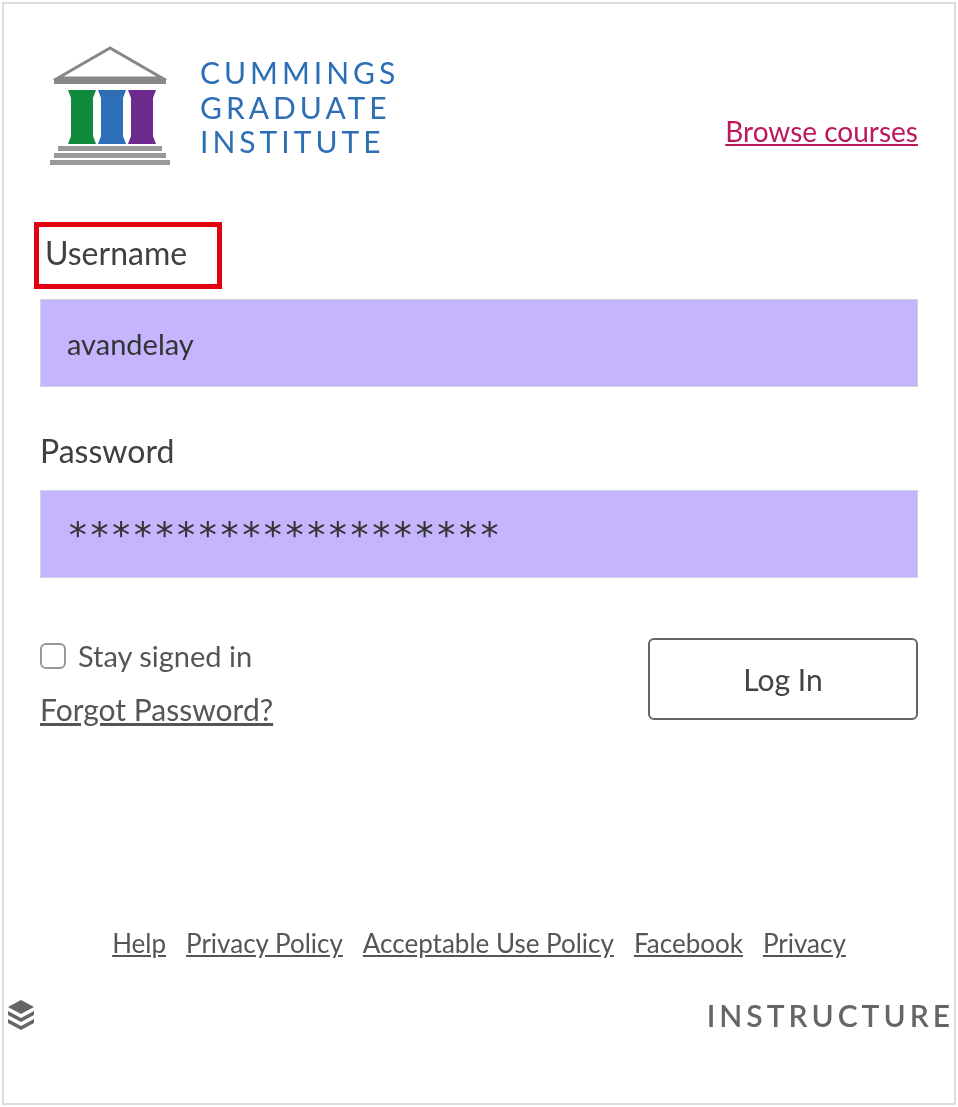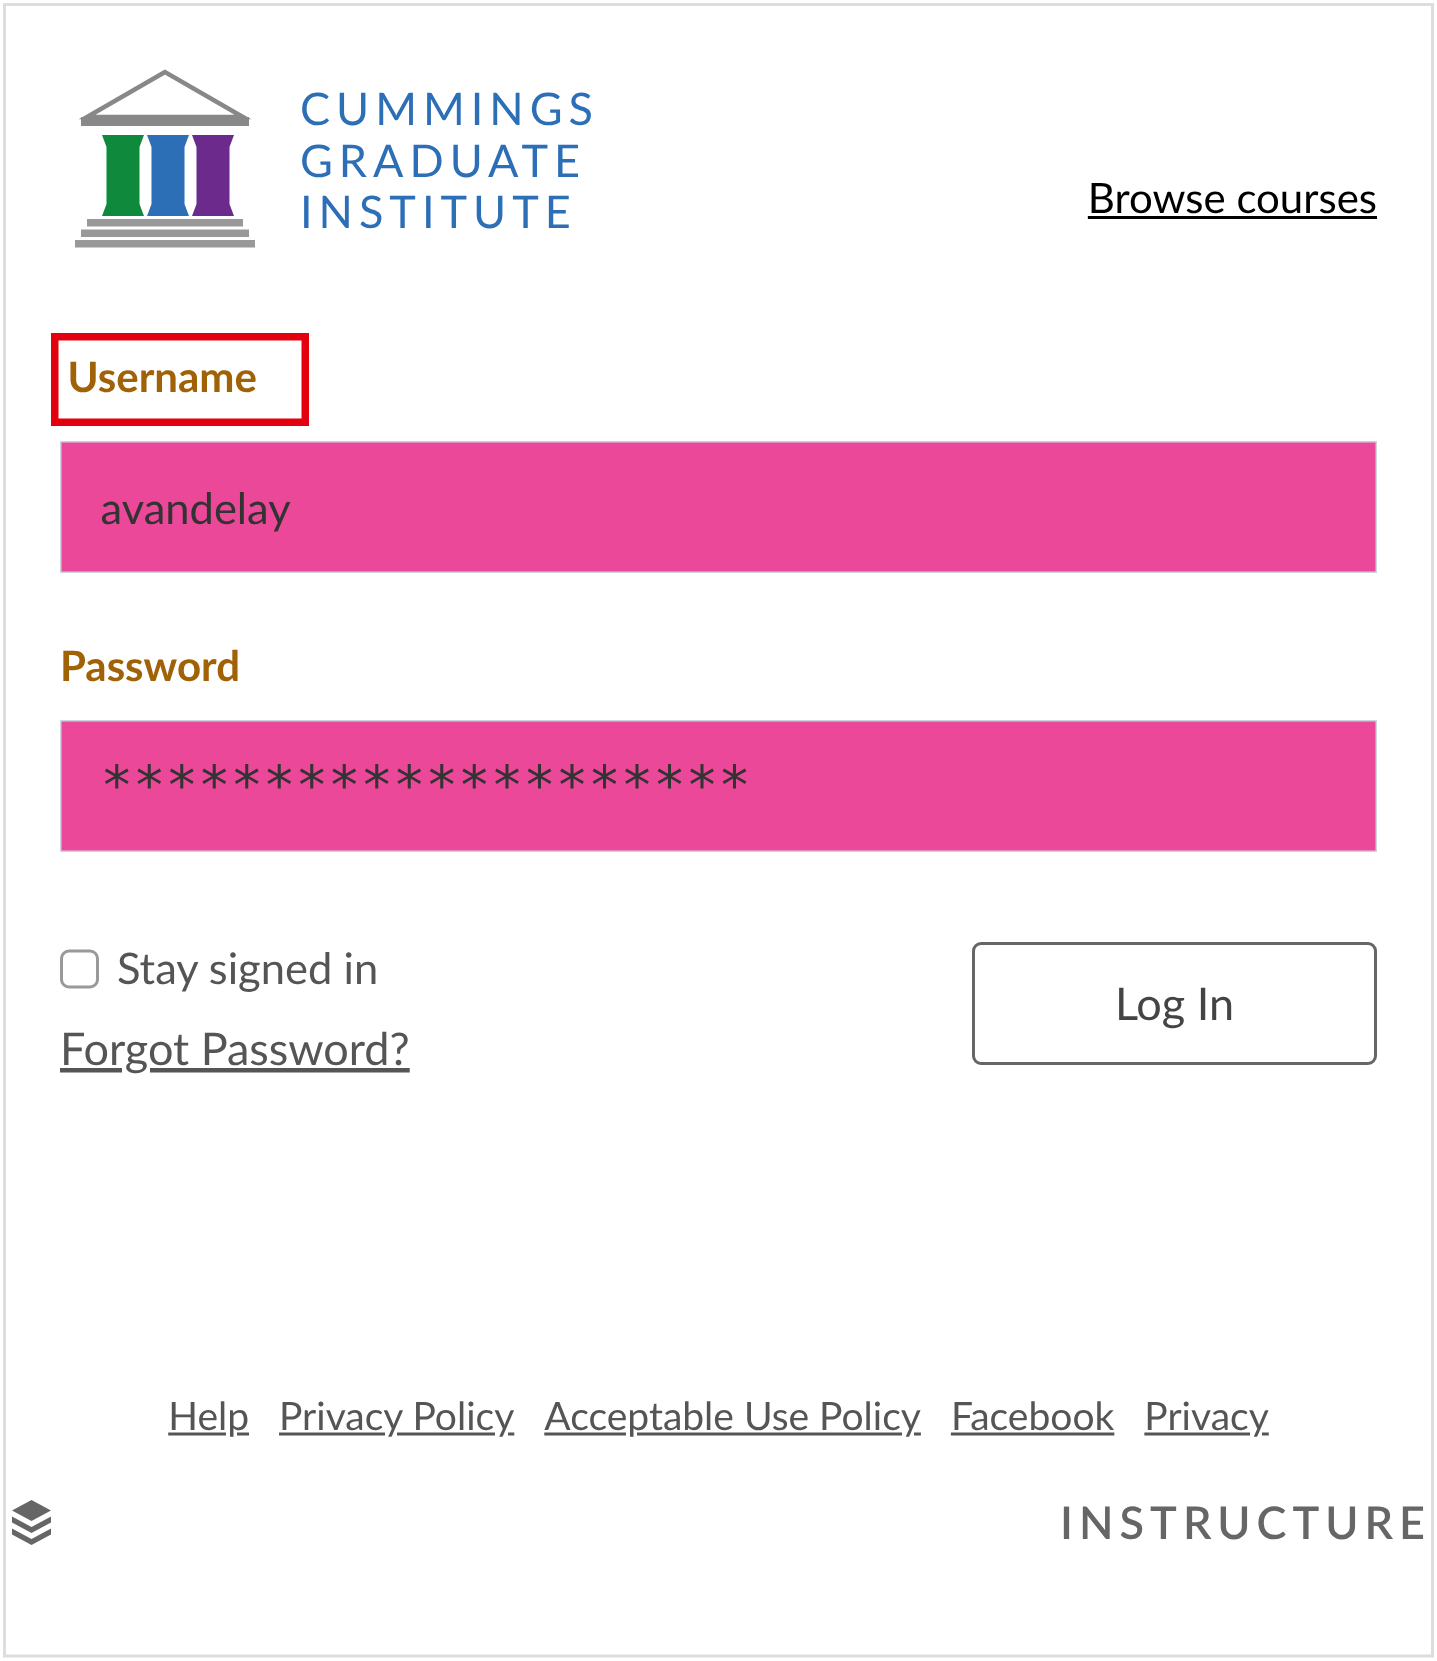--- a/index.html
+++ b/index.html
@@ -30,50 +30,50 @@
   }
   .logo-mark svg { display: block; }
   .logo-text {
     color: #2d6fb7;
     font-size: 30px;
     line-height: 1.15;
     letter-spacing: 4px;
     font-weight: 400;
   }
   .browse-link {
-    color: #000000;
+    color: #be185d;
     font-size: 28px;
     text-decoration: underline;
     margin-top: 47px;
   }
   .form { margin-top: 10px; }
   .field-group { margin-bottom: 40px; }
   .label {
-    font-size: 28px;
-    color: #a16207;
-    font-weight: 700;
+    font-size: 32px;
+    color: #404040;
+    font-weight: 400;
     display: inline-block;
     padding: 4px 10px 6px 2px;
   }
   .highlight-box {
     border: 5px solid #e3000f;
     display: inline-block;
     padding: 2px 20px 6px 4px;
     margin-left: -6px;
     margin-bottom: 10px;
   }
   .label-plain { margin-bottom: 14px; padding-left: 0; }
   .text-input {
     width: 100%;
     height: 88px;
     border: 1.5px solid #c9d6e0;
     font-size: 29px;
     padding: 0 26px;
     color: #333;
-    background: #ec4899;
+    background: #c4b5fd;
     font-family: inherit;
   }
   .password-display {
     font-size: 36px;
     letter-spacing: 0px;
     font-family: monospace;
     display: flex;
     align-items: center;
   }
   .row-actions {

